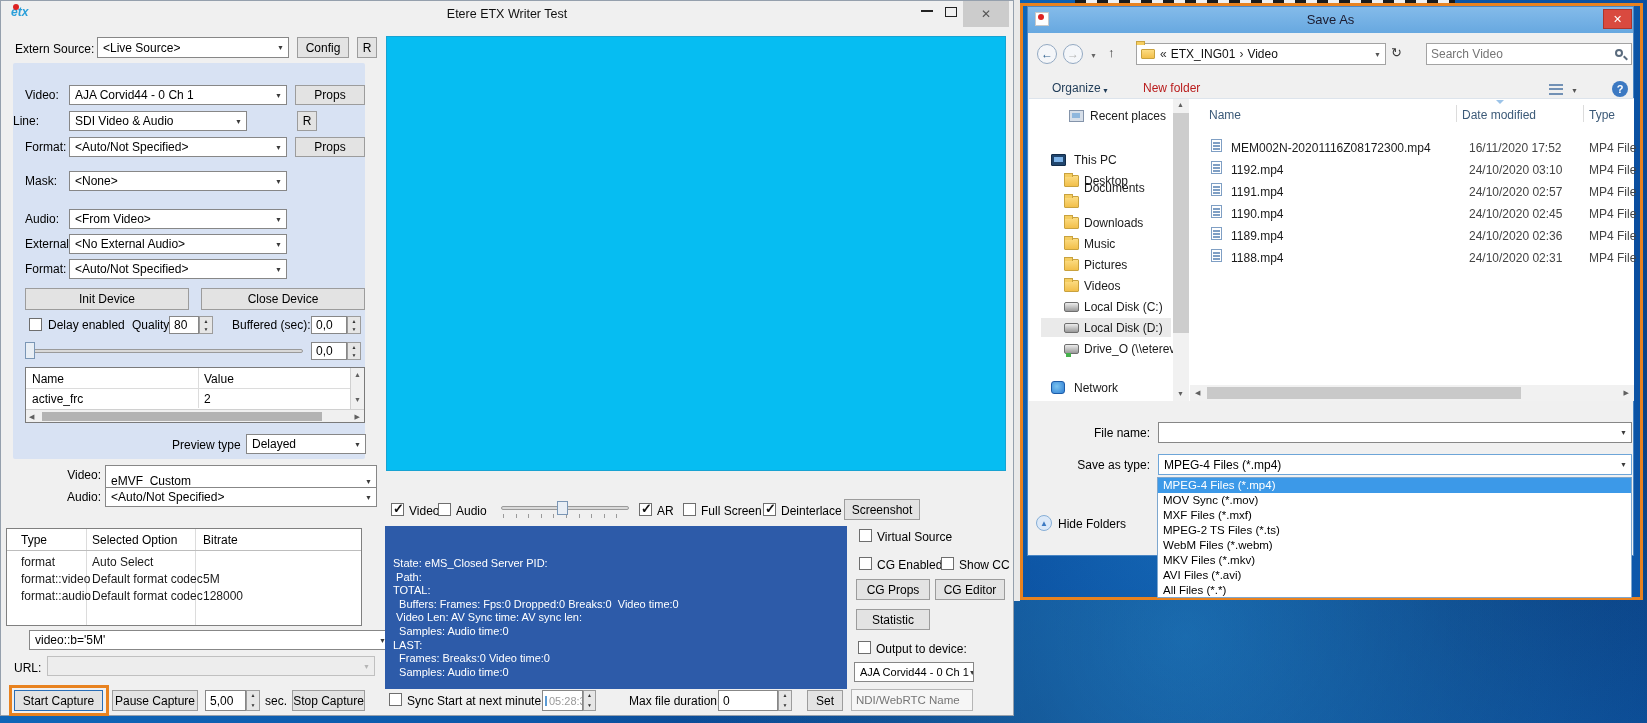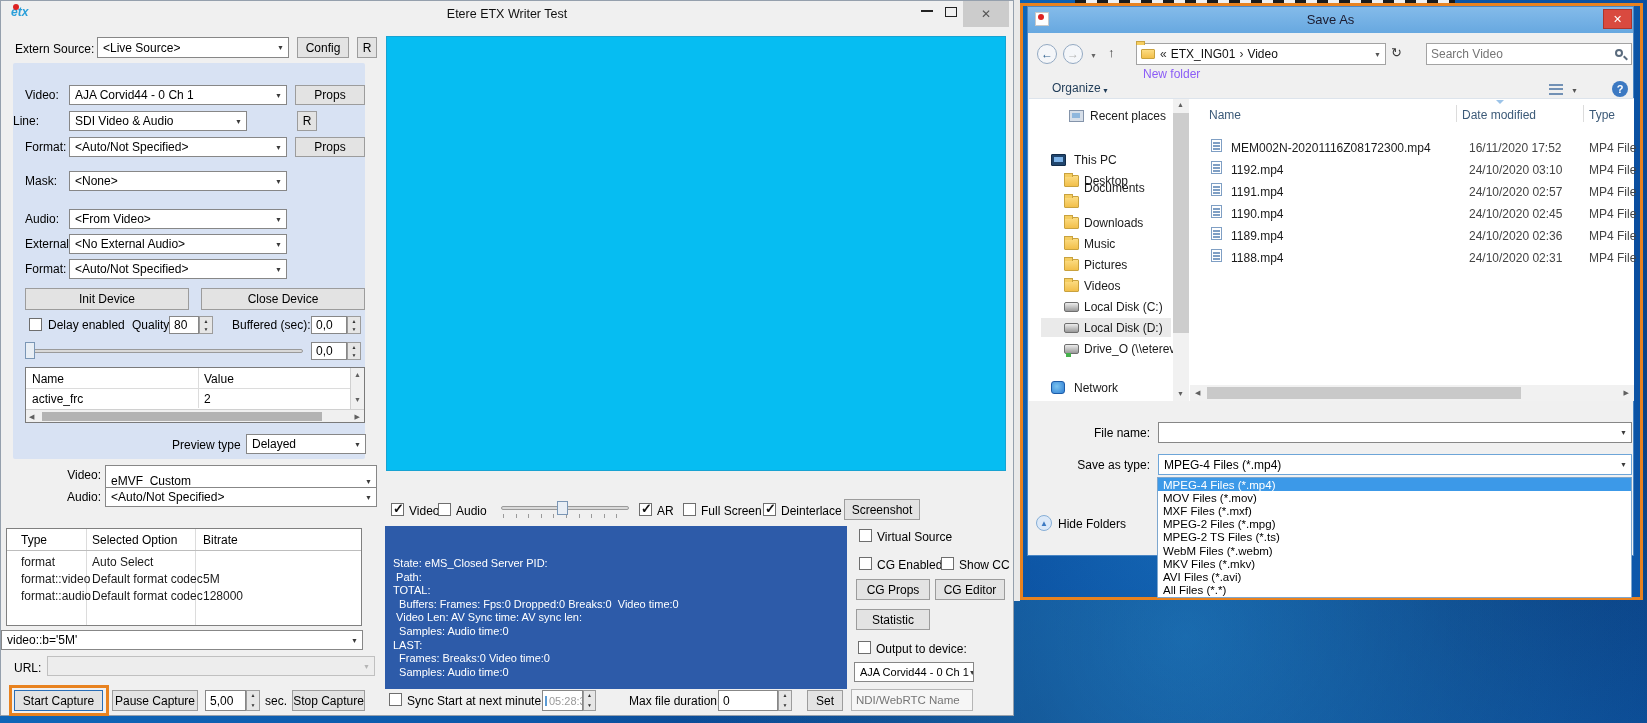--- a/index.html
+++ b/index.html
@@ -195,21 +195,21 @@
         <span class="ab" style="left:85px">Default format codec</span>
         <span class="ab" style="left:196px">5M</span>
       </div>
       <div class="srow" style="left:0;top:60px;width:354px">
         <span class="ab" style="left:14px">format::audio</span>
         <span class="ab" style="left:85px">Default format codec</span>
         <span class="ab" style="left:196px">128000</span>
       </div>
     </div>
 
-    <div class="combo" style="left:0;top:629px;width:362px;height:20px">
+    <div class="combo" style="left:28px;top:629px;width:362px;height:20px">
         <span>video::b='5M'</span>
         <span class="car"></span>
       </div>
     <span class="lb" style="left:13px;top:660px">URL:</span>
     <div class="combo dis" style="left:46px;top:655px;width:328px;height:20px">
         <span></span>
         <span class="car"></span>
       </div>
 
     <div class="btn" style="left:13px;top:689px;width:89px;height:21px;border-color:#2a6db5">Start Capture</div>
@@ -306,21 +306,21 @@
         <span class="car" style="color:#555"></span>
       </div>
       <div class="ab" style="left:363px;top:38px;font-size:13px;color:#3a3a3a">↻</div>
       <div class="ab" style="left:398px;top:36px;width:206px;height:22px;background:#fff;border:1px solid #a3a3a3">
         <input style="position: absolute; left: 4px; top: 1px; width: 180px; height: 18px; border: none; outline: none; font-size: 12px; color: rgb(119, 119, 119); font-family: inherit;" placeholder="Search Video">
         <span class="mag" style="right:8px;top:5px"></span>
       </div>
 
       <span class="lb" style="left:24px;top:74px;color:#1f3b57">Organize</span>
       <span class="car ab" style="left:74px;top:80px;color:#1f3b57"></span>
-      <span class="lb" style="left:115px;top:60px;color:#8b5cf6">New folder</span>
+      <span class="lb" style="left:115px;top:74px;color:#b91c1c">New folder</span>
       <div class="ab" style="left:521px;top:77px;width:14px;height:11px;background:repeating-linear-gradient(#7291b5 0 2px,transparent 2px 4.5px)"></div>
       <span class="car ab" style="left:543px;top:80px;color:#555"></span>
       <div class="helpc" style="left:584px;top:74px">?</div>
 
       <div class="ab" style="left:1px;top:91px;width:605px;height:303px;background:#fff;border-top:1px solid #dde4ec"></div>
 
       <span class="ic ic-recent" style="left:41px;top:103px"></span>
       <span class="srow wht" style="left:62px;top:102px">Recent places</span>
       <span class="ic ic-pc" style="left:23px;top:147px"></span>
       <span class="srow wht" style="left:46px;top:146px">This PC</span>
@@ -402,23 +402,22 @@
         </div>
 
       <div class="ab" style="left:8px;top:506px;width:110px;height:22px">
         <span class="ab" style="left:0;top:2px;width:16px;height:16px;border-radius:50%;background:#dce9f8;border:1px solid #86aed6;color:#3c79c2;font-size:8px;display:flex;align-items:center;justify-content:center">▲</span>
         <span class="lb" style="left:22px;top:4px">Hide Folders</span>
       </div>
     </div>
 
     <div class="ab" style="left:134px;top:471px;width:475px;height:121px;background:#fff;border:1px solid #7da7cf;display:flex;flex-direction:column">
       <div class="opt sel">MPEG-4 Files (*.mp4)</div>
-      <div class="opt">MOV Files (*.mov)</div>
+      <div class="opt">MOV Sync (*.mov)</div>
       <div class="opt">MXF Files (*.mxf)</div>
-      <div class="opt">MPEG-2 Files (*.mpg)</div>
       <div class="opt">MPEG-2 TS Files (*.ts)</div>
       <div class="opt">WebM Files (*.webm)</div>
       <div class="opt">MKV Files (*.mkv)</div>
       <div class="opt">AVI Files (*.avi)</div>
       <div class="opt">All Files (*.*)</div>
     </div>
   </div>
 
 </div>
 

